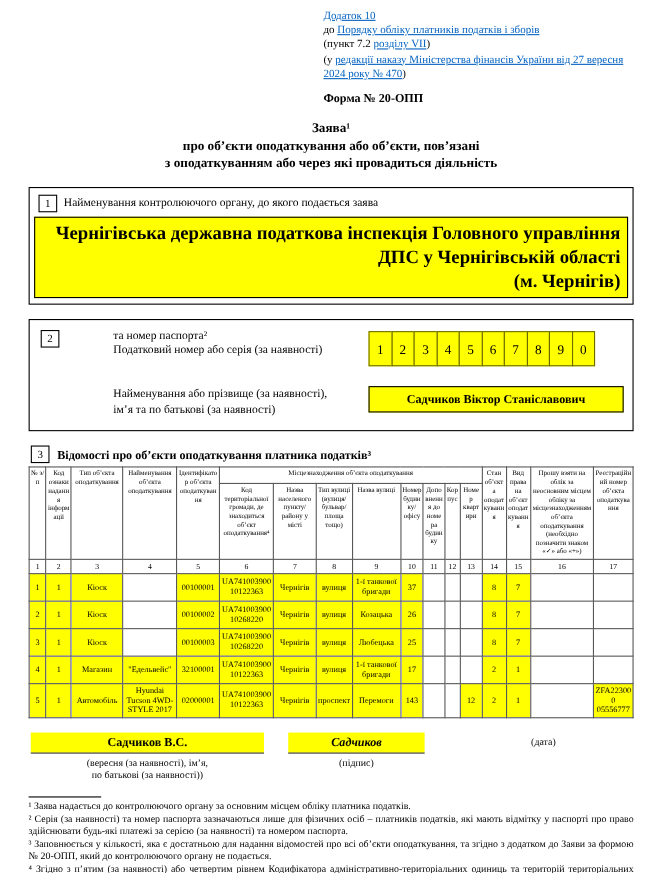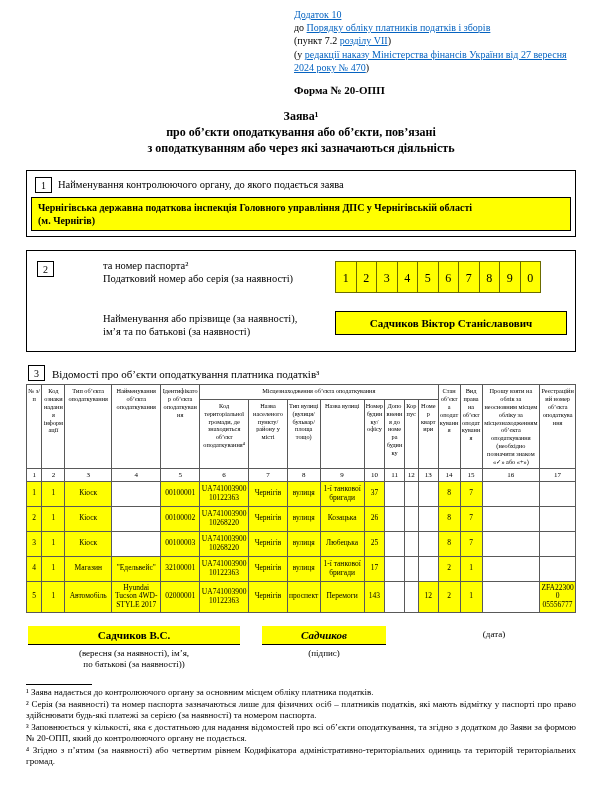--- a/index.html
+++ b/index.html
@@ -19,43 +19,43 @@
   .sec-box { border:1px solid #000; margin-top:13px; padding:4px 4px 5px 4px; }
   .numbox {
     display:inline-block; width:17px; height:16px; border:1px solid #000;
     text-align:center; font-size:10px; line-height:16px; vertical-align:middle;
     background:#fff; flex:0 0 17px;
   }
   .sec1-row { display:flex; align-items:flex-start; gap:6px; padding:2px 2px 4px 4px; }
   .sec1-label { font-size:10.5px; padding-top:2px; }
   .hl { background:#ffff00; }
   .org-banner {
-    border:1px solid #000; background:#ffff00; text-align:left;
-    font-weight:bold; font-size:10px; line-height:1.3; padding:3px 6px;
+    border:1px solid #000; background:#ffff00; text-align:right;
+    font-weight:bold; font-size:17px; line-height:1.3; padding:3px 6px;
   }
   
   .sec2 { padding:8px 8px 12px 10px; }
   .sec2-grid { display:flex; }
   .sec2-left { width:300px; padding-left:36px; }
   .sec2-left .lbl { font-size:10.5px; line-height:1.3; }
   .sec2-right { flex:1; }
   .digit-row { display:flex; margin-top:2px; }
   .digit-cell {
     width:21.5px; height:32px; border:1px solid #6b6b00; margin-left:-1px;
     background:#ffff00; text-align:center; font-size:12px; line-height:32px;
   }
   .digit-row .digit-cell:first-child { margin-left:0; }
   .name-box {
     border:1px solid #000; background:#ffff00; font-weight:bold;
     font-size:11px; text-align:center; padding:5px 12px; margin-top:18px; width:232px;
   }
   .gap28 { height:26px; }
   
   .sec3-head { display:flex; align-items:flex-start; gap:7px; margin-top:13px; margin-left:2px; }
-  .sec3-title { font-weight:normal; font-size:11px; padding-top:3px; }
+  .sec3-title { font-weight:bold; font-size:11px; padding-top:3px; }
   table.obj { border-collapse:collapse; width:100%; table-layout:fixed; margin-top:3px; }
   table.obj th, table.obj td { border:1px solid #595959; overflow:hidden; }
   table.obj th {
     font-weight:normal; font-size:6.3px; line-height:1.25; text-align:center;
     vertical-align:top; padding:2px 1px; word-wrap:break-word;
   }
   td.colnum { font-size:7px; text-align:center; height:13px; padding:0 1px; }
   tbody.data td {
     font-size:7.5px; line-height:1.15; text-align:center; vertical-align:middle;
     padding:2px 1px; height:25px; word-wrap:break-word;
@@ -87,21 +87,21 @@
     <div><a>Додаток 10</a></div>
     <div><span>до </span><a>Порядку обліку платників податків і зборів</a></div>
     <div><span>(пункт 7.2 </span><a>розділу VII</a><span>)</span></div>
     <div><span>(у </span><a>редакції наказу Міністерства фінансів України від 27 вересня 2024 року № 470</a><span>)</span></div>
   </div>
   <div class="form-label">Форма № 20-ОПП</div>
 
   <div class="title">
     <div>Заява¹</div>
     <div>про об’єкти оподаткування або об’єкти, пов’язані</div>
-    <div>з оподаткуванням або через які зазначаються діяльність</div>
+    <div>з оподаткуванням або через які провадиться діяльність</div>
   </div>
 
   <div class="sec-box">
     <div class="sec1-row">
       <span class="numbox">1</span>
       <span class="sec1-label">Найменування контролюючого органу, до якого подається заява</span>
     </div>
     <div class="org-banner">
       <div>Чернігівська державна податкова інспекція Головного управління ДПС у Чернігівській області</div>
       <div>(м. Чернігів)</div>

